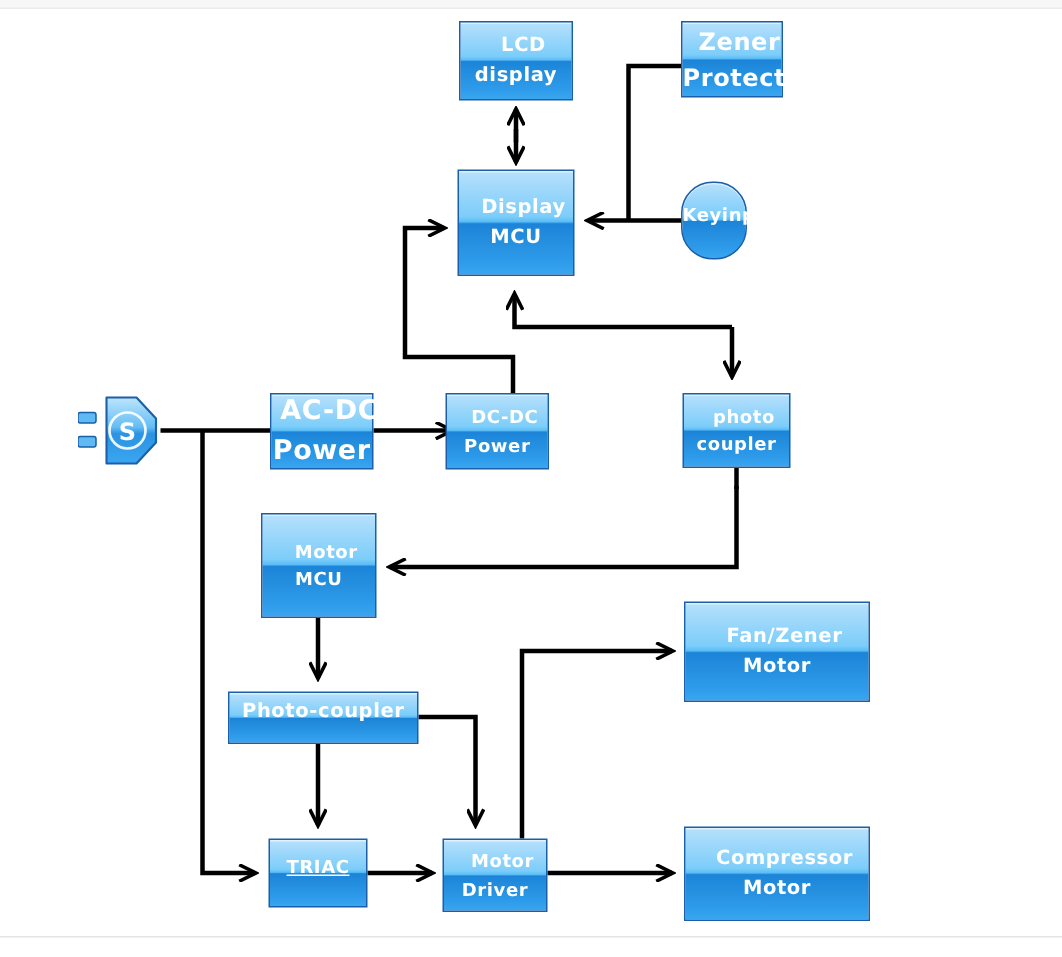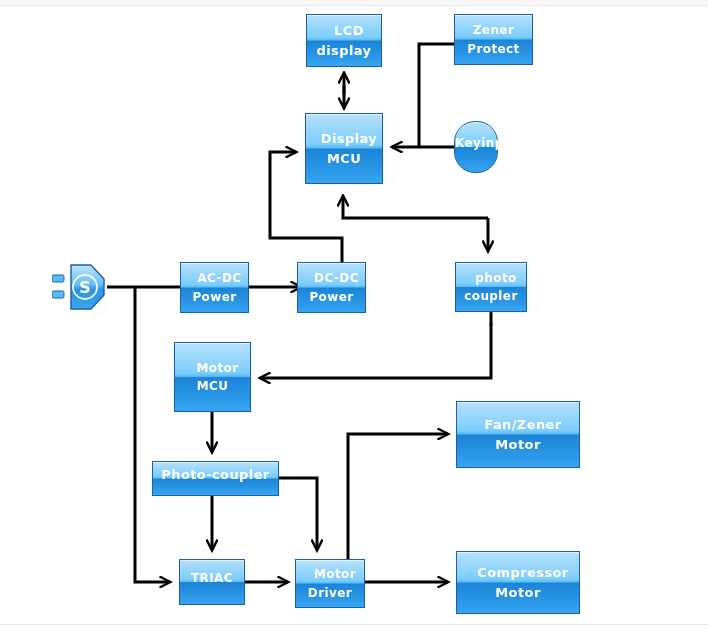--- a/index.html
+++ b/index.html
@@ -166,35 +166,35 @@
       <circle cx="33" cy="25" r="12" fill="none" stroke="#ffffff" stroke-width="1.8" opacity="0.9"></circle>
       <text x="33" y="31" text-anchor="middle" font-family="DejaVu Sans, sans-serif" font-size="16" font-weight="bold" fill="#ffffff">S</text>
     </svg>
   </div>
 
   <div class="node two-line" style="left:306px; top:14px; width:76px; height:53px; font-size:13px;">
     <span class="ln ln1">LCD</span>
     <span class="ln ln2">display</span>
   </div>
 
-  <div class="node two-line" style="left:454px; top:14px; width:79px; height:51px; font-size:12px;align-items:flex-end;">
+  <div class="node two-line" style="left:454px; top:14px; width:68px; height:51px; font-size:16px;">
     <span class="ln ln1">Zener</span>
     <span class="ln ln2">Protect</span>
   </div>
 
   <div class="node two-line" style="left:305px; top:113px; width:78px; height:71px; font-size:13px;">
     <span class="ln ln1">Display</span>
     <span class="ln ln2">MCU</span>
   </div>
 
   <div class="node single" style="left:454px; top:121px; width:44px; height:52px; font-size:12px;border-radius:21px;">
     <span class="ln ln1">Keyinput</span>
   </div>
 
-  <div class="node two-line" style="left:180px; top:262px; width:69px; height:51px; font-size:12px;">
+  <div class="node two-line" style="left:180px; top:262px; width:69px; height:51px; font-size:18px;">
     <span class="ln ln1">AC-DC</span>
     <span class="ln ln2">Power</span>
   </div>
 
   <div class="node two-line" style="left:297px; top:262px; width:69px; height:51px; font-size:12px;">
     <span class="ln ln1">DC-DC</span>
     <span class="ln ln2">Power</span>
   </div>
 
   <div class="node two-line" style="left:455px; top:262px; width:72px; height:50px; font-size:12px;">
@@ -209,21 +209,21 @@
 
   <div class="node two-line" style="left:456px; top:401px; width:124px; height:67px; font-size:13px;">
     <span class="ln ln1">Fan/Zener</span>
     <span class="ln ln2">Motor</span>
   </div>
 
   <div class="node single" style="left:152px; top:461px; width:127px; height:35px; font-size:13px;justify-content:center;">
     <span class="ln ln1">Photo-coupler</span>
   </div>
 
-  <div class="node single" style="left:179px; top:559px; width:66px; height:46px; font-size:12px;">
+  <div class="node single" style="left:179px; top:559px; width:66px; height:46px; font-size:12px;text-decoration:underline;">
     <span class="ln ln1">TRIAC</span>
   </div>
 
   <div class="node two-line" style="left:295px; top:559px; width:70px; height:49px; font-size:12px;">
     <span class="ln ln1">Motor</span>
     <span class="ln ln2">Driver</span>
   </div>
 
   <div class="node two-line" style="left:456px; top:551px; width:124px; height:63px; font-size:13px;">
     <span class="ln ln1">Compressor</span>

